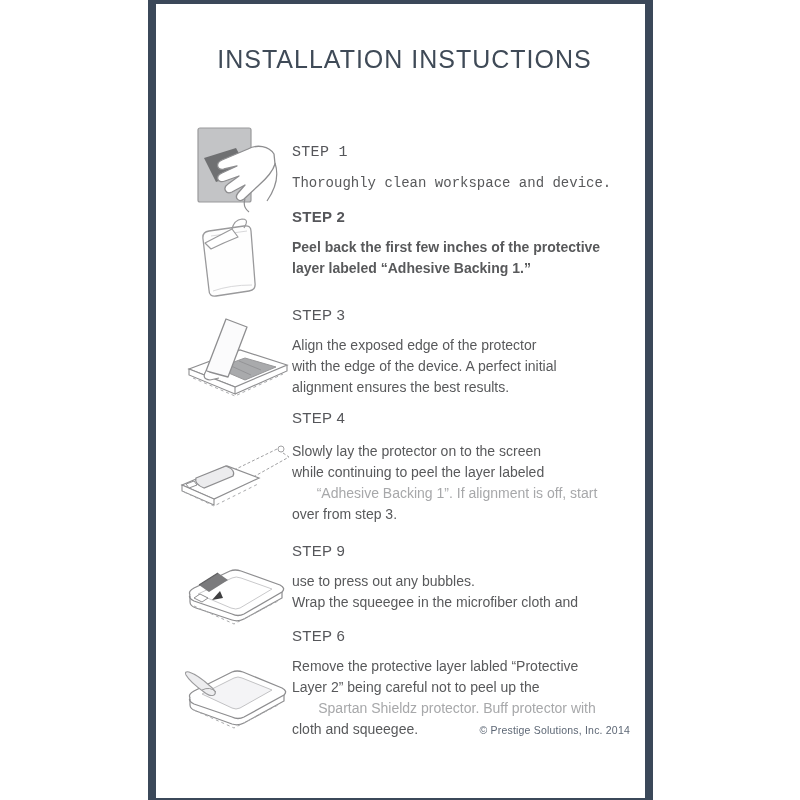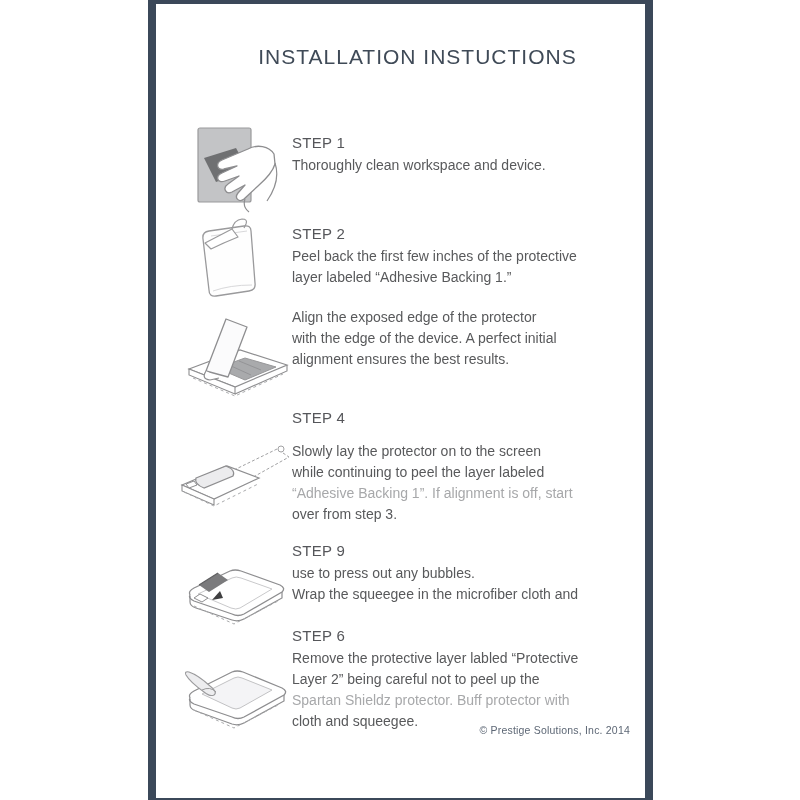--- a/index.html
+++ b/index.html
@@ -5,37 +5,37 @@
   html,body{margin:0;padding:0;}
   body{
     width:800px;height:800px;background:#ffffff;position:relative;overflow:hidden;
     font-family:"Liberation Sans", sans-serif;
   }
   .card{
     position:absolute;left:148px;top:-4px;width:489px;height:794px;
     border:8px solid #3b4859;background:#ffffff;
   }
   .title{
-    position:absolute;top:41px;left:17px;width:100%;text-align:center;
-    font-size:21px;letter-spacing:1px;color:#3f4a57;font-weight:400;
+    position:absolute;top:41px;left:4px;width:100%;text-align:center;
+    font-size:25px;letter-spacing:1px;color:#3f4a57;font-weight:400;
   }
   .step-icon{position:absolute;}
   .step-text{position:absolute;left:136px;width:330px;}
   .step-label{font-size:15px;line-height:20px;color:#55565a;letter-spacing:.3px;}
-  .step-body{margin-top:2px;}
+  .step-body{margin-top:10px;}
   .step-body.gap{margin-top:13px;}
   .line{font-size:14px;line-height:21px;color:#58595b;}
-  .line.light{color:#a7a8aa;}
+  .line.light{color:#a7a8aa;text-align:center;}
   .footer{
     position:absolute;top:720px;right:15px;
     font-size:10.5px;color:#5d6775;letter-spacing:.2px;
   }
   
-  .i1{left:29px;top:121px;} .t1{top:129px;}
-  .i2{left:34px;top:208px;} .t2{top:220px;}
+  .i1{left:29px;top:121px;} .t1{top:139px;font-family:Liberation Mono, monospace;}
+  .i2{left:34px;top:208px;} .t2{top:203px;font-weight:bold;}
   .i3{left:27px;top:304px;} .t3{top:301px;}
   .i4{left:22px;top:428px;} .t4{top:404px;}
   .i5{left:26px;top:536px;} .t5{top:537px;}
   .i6{left:24px;top:638px;} .t6{top:622px;}
 </style>
 </head>
 <body>
 
 <div class="card">
 
@@ -78,20 +78,21 @@
       <path d="M6 61 L6 67 L52 86 L52 79 Z" fill="#ffffff" stroke="#8e8e90" stroke-width="1.1"></path>
       <path d="M104 57 L104 63 L52 86" fill="none" stroke="#8e8e90" stroke-width="1.1"></path>
       <polygon points="34,60 62,50 93,59 62,72" fill="#a9aaac" stroke="#98989a" stroke-width="1"></polygon>
       <path d="M56 53 L78 62 M46 57 L68 67" stroke="#8e8e90" stroke-width=".8" fill="none"></path>
       <polygon points="23,63 43,11 64,19 45,69" fill="#fbfbfc" stroke="#8e8e90" stroke-width="1.3" stroke-linejoin="round"></polygon>
       <path d="M23 63 Q18 71 27 72 L36 70" fill="#ffffff" stroke="#8e8e90" stroke-width="1.2"></path>
       <path d="M10 70 L52 88 L100 66" fill="none" stroke="#aaabad" stroke-width="1" stroke-dasharray="3 3"></path>
     </svg>
   </div>
   <div class="step-text t3">
+    <div class="step-label">STEP 3</div>
     <div class="step-body">
       <div class="line">Align the exposed edge of the protector</div>
       <div class="line">with the edge of the device. A perfect initial</div>
       <div class="line">alignment ensures the best results.</div>
     </div>
   </div>
 
   <div class="step-icon i4">
     <svg width="122" height="88" viewBox="0 0 122 88">
       <polygon points="56,38 99,17 111,25 70,48" fill="#ffffff" stroke="#a2a2a4" stroke-width="1" stroke-dasharray="3 2"></polygon>

